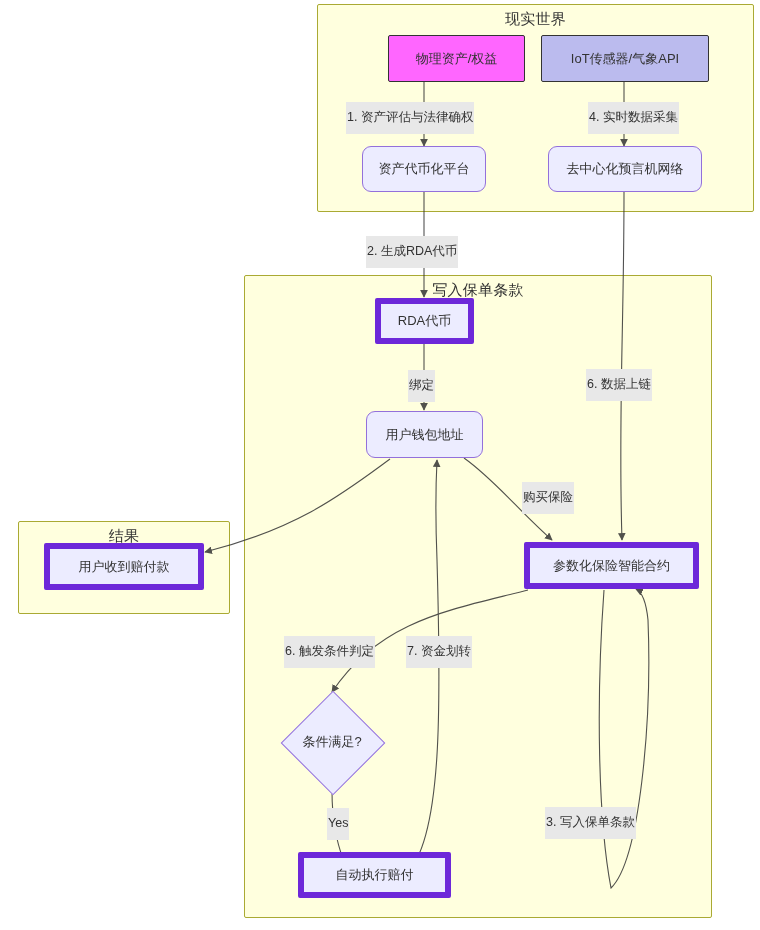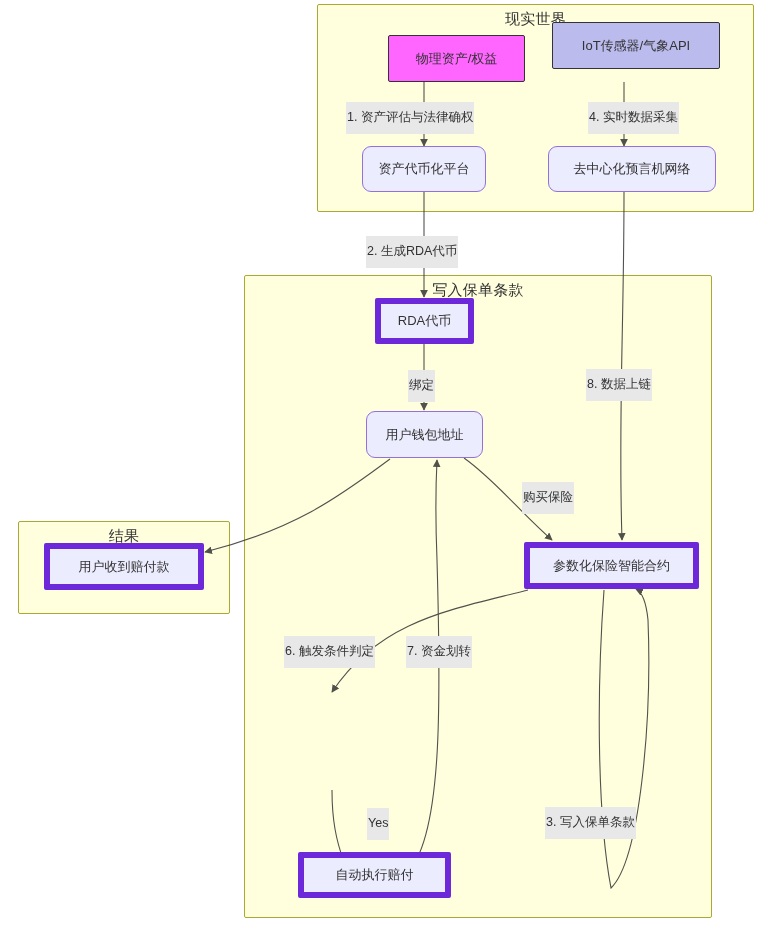--- a/index.html
+++ b/index.html
@@ -156,66 +156,70 @@
       <path d="M 406 874 C 443 840, 441 700, 437 560 C 435 510, 436 480, 437 460" marker-end="url(#arrow)"></path>
 
       <path d="M 604 590 C 596 700, 598 820, 611 888 C 640 860, 652 720, 648 620 C 646 600, 642 592, 636 589" marker-end="url(#arrow)"></path>
     </g>
   </svg>
 
   <div class="node pink" style="left:356px; top:35px; width:137px; height:47px;margin-left:32px;">
     <span>物理资产/权益</span>
   </div>
 
-  <div class="node blue" style="left:541px; top:22px; width:168px; height:47px;margin-left:11px;">
+  <div class="node blue" style="left:541px; top:35px; width:168px; height:47px;">
     <span>IoT传感器/气象API</span>
   </div>
 
   <div class="node round" style="left:362px; top:146px; width:124px; height:46px;">
     <span>资产代币化平台</span>
   </div>
 
-  <div class="node round" style="left:548px; top:146px; width:168px; height:46px;">
+  <div class="node round" style="left:548px; top:146px; width:154px; height:46px;">
     <span>去中心化预言机网络</span>
   </div>
 
   <div class="node rect" style="left:375px; top:298px; width:99px; height:46px;">
     <span>RDA代币</span>
   </div>
 
   <div class="node round" style="left:366px; top:411px; width:117px; height:47px;">
     <span>用户钱包地址</span>
   </div>
 
   <div class="node rect" style="left:524px; top:542px; width:175px; height:47px;">
     <span>参数化保险智能合约</span>
   </div>
 
+  <div class="node diamond-wrap" style="left:281px; top:692px; width:102px; height:100px;">
+    <div class="diamond-shape"></div>
+    <span class="diamond-label">条件满足?</span>
+  </div>
 
   <div class="node rect" style="left:298px; top:852px; width:153px; height:46px;">
     <span>自动执行赔付</span>
   </div>
 
   <div class="node rect" style="left:44px; top:543px; width:160px; height:47px;">
     <span>用户收到赔付款</span>
   </div>
 
   <div class="edge-label" style="left:346px; top:102px;">1. 资产评估与法律确权</div>
 
   <div class="edge-label" style="left:588px; top:102px;">4. 实时数据采集</div>
 
   <div class="edge-label" style="left:366px; top:236px;">2. 生成RDA代币</div>
 
-  <div class="edge-label" style="left:586px; top:369px;">8. 数据上链</div>
+  <div class="edge-label" style="left:586px; top:369px;">6. 数据上链</div>
 
   <div class="edge-label" style="left:408px; top:370px;">绑定</div>
 
   <div class="edge-label" style="left:491px; top:482px;margin-left:31px;">购买保险</div>
 
   <div class="edge-label" style="left:284px; top:636px;">6. 触发条件判定</div>
 
   <div class="edge-label" style="left:406px; top:636px;">7. 资金划转</div>
 
   <div class="edge-label" style="left:545px; top:807px;">3. 写入保单条款</div>
 
-  <div class="edge-label" style="left:327px; top:808px;margin-left:40px;">Yes</div>
+  <div class="edge-label" style="left:327px; top:808px;">Yes</div>
 
 </div>
 
 </body></html>

